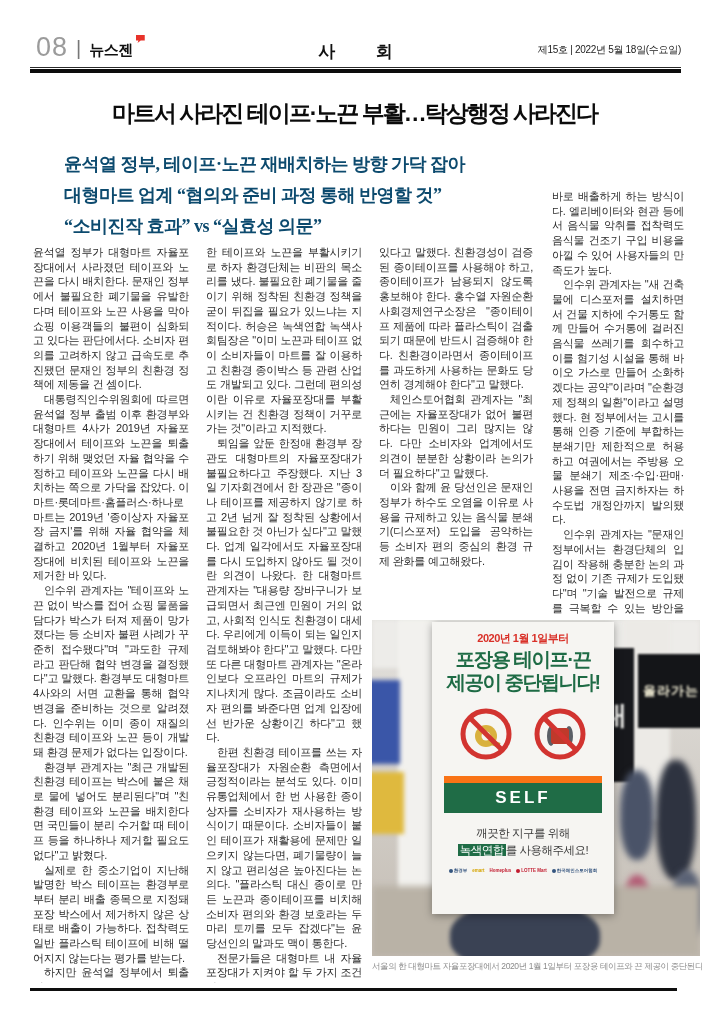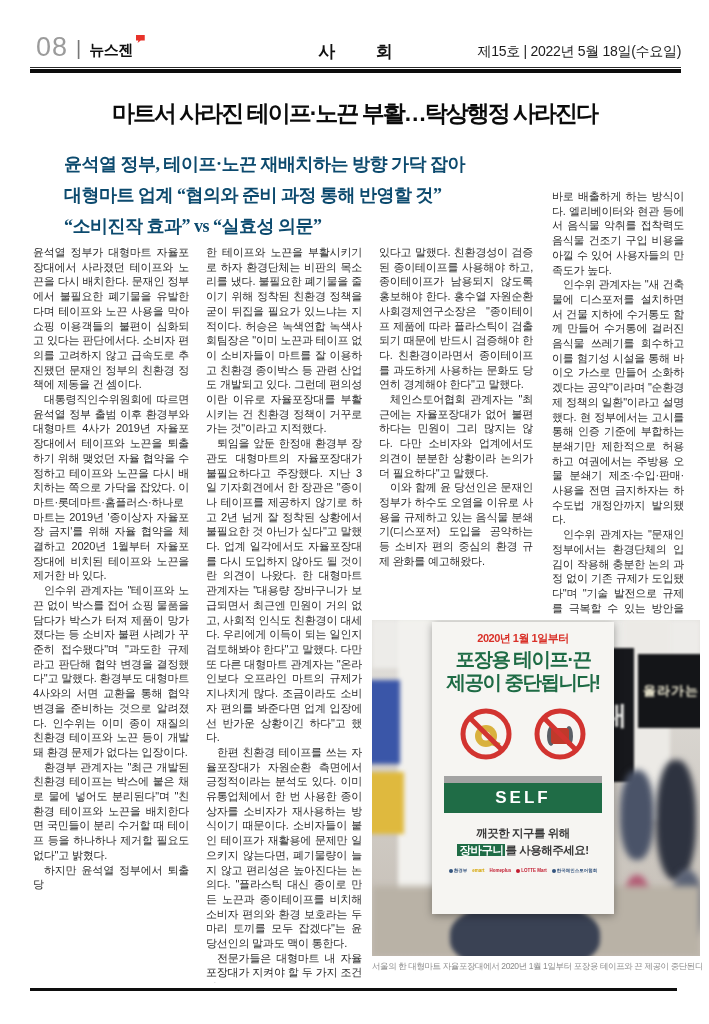--- a/index.html
+++ b/index.html
@@ -9,21 +9,21 @@
   
   .masthead{position:absolute;left:30px;right:28px;top:34px;height:32px;}
   .mast-left{position:absolute;left:6px;top:0;display:flex;align-items:flex-end;gap:8px;}
   .page-num{font-size:27px;line-height:27px;color:#9b9b9b;font-weight:400;letter-spacing:1px;}
   .mast-sep{font-size:20px;color:#777;line-height:26px;}
   .brand{position:relative;font-size:15px;font-weight:800;color:#101010;line-height:22px;letter-spacing:-0.5px;}
   .brand-bubble{position:absolute;right:-12px;top:-4px;width:9px;height:8px;background:#e8322a;
         clip-path:polygon(0 0,100% 0,100% 70%,55% 70%,20% 100%,30% 70%,0 70%);}
   .section-title{position:absolute;left:0;right:0;top:6px;text-align:center;font-size:17px;
         font-weight:700;color:#111;letter-spacing:18px;text-indent:18px;}
-  .issue-date{position:absolute;right:0;top:9px;font-size:14px;color:#1c1c1c;font-weight:500;letter-spacing:-0.3px;}
+  .issue-date{position:absolute;right:0;top:9px;font-size:10px;color:#1c1c1c;font-weight:500;letter-spacing:-0.3px;}
   .rule-thin{position:absolute;left:30px;right:28px;top:67px;height:1px;background:#2a2a2a;}
   .rule-thick{position:absolute;left:30px;right:28px;top:69px;height:3.5px;background:#0c0c0c;}
 
   
   .headline{position:absolute;left:0;right:0;top:92px;text-align:center;font-size:23px;line-height:42px;
         font-weight:900;color:#0b0b0b;letter-spacing:-2px;}
   .subheads{position:absolute;left:64px;top:149px;width:430px;
         font-family:"Liberation Serif",serif;font-weight:700;color:#0c4a6e;
         font-size:18px;line-height:31px;letter-spacing:-0.5px;}
 
@@ -51,23 +51,23 @@
         color:#f5f0d8;font-size:13px;font-weight:700;display:flex;align-items:center;justify-content:center;letter-spacing:1px;}
   .blob{position:absolute;border-radius:45%;filter:blur(3px);}
   .ph-floor{position:absolute;left:0;bottom:0;width:100%;height:70px;background:#b9b2a6;filter:blur(3px);}
 
   
   .poster{position:absolute;left:60px;top:2px;width:182px;height:292px;background:#f6f5f2;
         box-shadow:0 2px 8px rgba(0,0,0,0.35);text-align:center;}
   .poster-date{margin-top:9px;font-size:11px;font-weight:700;color:#d93028;letter-spacing:-0.5px;}
   .poster-title{margin-top:2px;font-size:19.5px;line-height:23px;font-weight:800;color:#1e6b45;letter-spacing:-1.5px;}
   .no-icons{margin-top:13px;display:flex;justify-content:center;gap:20px;}
-  .self-bar{margin:15px auto 0;width:158px;height:30px;background:#1f6c46;border-top:7px solid #a3a3a3;
+  .self-bar{margin:15px auto 0;width:158px;height:30px;background:#1f6c46;border-top:7px solid #f97316;
         color:#fff;font-size:17px;font-weight:700;letter-spacing:3px;display:flex;align-items:center;justify-content:center;}
-  .poster-foot{margin-top:12px;font-size:11.5px;line-height:17px;font-weight:700;color:#3a3a3a;letter-spacing:-0.5px;}
+  .poster-foot{margin-top:12px;font-size:11.5px;line-height:17px;font-weight:400;color:#3a3a3a;letter-spacing:-0.5px;}
   .hl{background:#1f6c46;color:#fff;padding:0 2px;}
   .logo-row{margin-top:9px;display:flex;justify-content:center;align-items:center;gap:5px;}
   .logo-chip{font-size:4.5px;font-weight:700;display:flex;align-items:center;gap:1px;white-space:nowrap;}
   .dot{width:4px;height:4px;border-radius:50%;display:inline-block;}
   .lg-env{color:#35557f;} .lg-emart{color:#d6a400;} .lg-home{color:#c21a2e;}
   .lg-lotte{color:#c21a2e;} .lg-chain{color:#35557f;}
 
   .caption{position:absolute;left:372px;top:961px;width:330px;font-size:8.5px;color:#8b8b8b;
         letter-spacing:-0.4px;white-space:nowrap;overflow:hidden;}
   .rule-bottom{position:absolute;left:30px;right:32px;top:988px;height:2.5px;background:#0e0e0e;}
@@ -97,20 +97,21 @@
     <div>윤석열 정부, 테이프·노끈 재배치하는 방향 가닥 잡아</div>
     <div>대형마트 업계 “협의와 준비 과정 통해 반영할 것”</div>
     <div>“소비진작 효과” vs “실효성 의문”</div>
   </div>
 
   <div class="col col1">
     <p>윤석열 정부가 대형마트 자율포장대에서 사라졌던 테이프와 노끈을 다시 배치한다. 문재인 정부에서 불필요한 폐기물을 유발한다며 테이프와 노끈 사용을 막아 쇼핑 이용객들의 불편이 심화되고 있다는 판단에서다. 소비자 편의를 고려하지 않고 급속도로 추진됐던 문재인 정부의 친환경 정책에 제동을 건 셈이다.</p>
     <p class="ind">대통령직인수위원회에 따르면 윤석열 정부 출범 이후 환경부와 대형마트 4사가 2019년 자율포장대에서 테이프와 노끈을 퇴출하기 위해 맺었던 자율 협약을 수정하고 테이프와 노끈을 다시 배치하는 쪽으로 가닥을 잡았다. 이마트·롯데마트·홈플러스·하나로마트는 2019년 '종이상자 자율포장 금지'를 위해 자율 협약을 체결하고 2020년 1월부터 자율포장대에 비치된 테이프와 노끈을 제거한 바 있다.</p>
     <p class="ind">인수위 관계자는 "테이프와 노끈 없이 박스를 접어 쇼핑 물품을 담다가 박스가 터져 제품이 망가졌다는 등 소비자 불편 사례가 꾸준히 접수됐다"며 "과도한 규제라고 판단해 협약 변경을 결정했다"고 말했다. 환경부도 대형마트 4사와의 서면 교환을 통해 협약 변경을 준비하는 것으로 알려졌다. 인수위는 이미 종이 재질의 친환경 테이프와 노끈 등이 개발돼 환경 문제가 없다는 입장이다.</p>
     <p class="ind">환경부 관계자는 "최근 개발된 친환경 테이프는 박스에 붙은 채로 물에 넣어도 분리된다"며 "친환경 테이프와 노끈을 배치한다면 국민들이 분리 수거할 때 테이프 등을 하나하나 제거할 필요도 없다"고 밝혔다.</p>
+    <p class="ind">실제로 한 중소기업이 지난해 발명한 박스 테이프는 환경부로부터 분리 배출 종목으로 지정돼 포장 박스에서 제거하지 않은 상태로 배출이 가능하다. 접착력도 일반 플라스틱 테이프에 비해 떨어지지 않는다는 평가를 받는다.</p>
     <p class="ind">하지만 윤석열 정부에서 퇴출당</p>
   </div>
   <div class="col col2">
     <p>한 테이프와 노끈을 부활시키기로 하자 환경단체는 비판의 목소리를 냈다. 불필요한 폐기물을 줄이기 위해 정착된 친환경 정책을 굳이 뒤집을 필요가 있느냐는 지적이다. 허승은 녹색연합 녹색사회팀장은 "이미 노끈과 테이프 없이 소비자들이 마트를 잘 이용하고 친환경 종이박스 등 관련 산업도 개발되고 있다. 그런데 편의성이란 이유로 자율포장대를 부활시키는 건 친환경 정책이 거꾸로 가는 것"이라고 지적했다.</p>
     <p class="ind">퇴임을 앞둔 한정애 환경부 장관도 대형마트의 자율포장대가 불필요하다고 주장했다. 지난 3일 기자회견에서 한 장관은 "종이나 테이프를 제공하지 않기로 하고 2년 넘게 잘 정착된 상황에서 불필요한 것 아닌가 싶다"고 말했다. 업계 일각에서도 자율포장대를 다시 도입하지 않아도 될 것이란 의견이 나왔다. 한 대형마트 관계자는 "대용량 장바구니가 보급되면서 최근엔 민원이 거의 없고, 사회적 인식도 친환경이 대세다. 우리에게 이득이 되는 일인지 검토해봐야 한다"고 말했다. 다만 또 다른 대형마트 관계자는 "온라인보다 오프라인 마트의 규제가 지나치게 많다. 조금이라도 소비자 편의를 봐준다면 업계 입장에선 반가운 상황이긴 하다"고 했다.</p>
     <p class="ind">한편 친환경 테이프를 쓰는 자율포장대가 자원순환 측면에서 긍정적이라는 분석도 있다. 이미 유통업체에서 한 번 사용한 종이 상자를 소비자가 재사용하는 방식이기 때문이다. 소비자들이 붙인 테이프가 재활용에 문제만 일으키지 않는다면, 폐기물량이 늘지 않고 편리성은 높아진다는 논의다. "플라스틱 대신 종이로 만든 노끈과 종이테이프를 비치해 소비자 편의와 환경 보호라는 두 마리 토끼를 모두 잡겠다"는 윤 당선인의 말과도 맥이 통한다.</p>
     <p class="ind">전문가들은 대형마트 내 자율포장대가 지켜야 할 두 가지 조건이</p>
   </div>
   <div class="col col3">
     <p>있다고 말했다. 친환경성이 검증된 종이테이프를 사용해야 하고, 종이테이프가 남용되지 않도록 홍보해야 한다. 홍수열 자원순환사회경제연구소장은 "종이테이프 제품에 따라 플라스틱이 검출되기 때문에 반드시 검증해야 한다. 친환경이라면서 종이테이프를 과도하게 사용하는 문화도 당연히 경계해야 한다"고 말했다.</p>
@@ -156,21 +157,21 @@
           <ellipse cx="18" cy="29" rx="4" ry="10" fill="#5a5f66"></ellipse>
           <ellipse cx="36" cy="29" rx="4" ry="10" fill="#5a5f66"></ellipse>
           <rect x="18" y="21" width="18" height="16" rx="3" fill="#c0392b"></rect>
           <circle cx="27" cy="27" r="23" fill="none" stroke="#d23430" stroke-width="5"></circle>
           <line x1="11" y1="11" x2="43" y2="43" stroke="#d23430" stroke-width="5"></line>
         </svg>
       </div>
       <div class="self-bar">SELF</div>
       <div class="poster-foot">
         <div>깨끗한 지구를 위해</div>
-        <div><span class="hl">장바구니</span><span>를 사용해주세요!</span></div>
+        <div><span class="hl">녹색연합</span><span>를 사용해주세요!</span></div>
       </div>
       <div class="logo-row">
         <span class="logo-chip lg-env">
             <span class="dot" style="background:#35557f;"></span>
             <span>환경부</span>
           </span>
         <span class="logo-chip lg-emart">
             <span>emart</span>
           </span>
         <span class="logo-chip lg-home">

